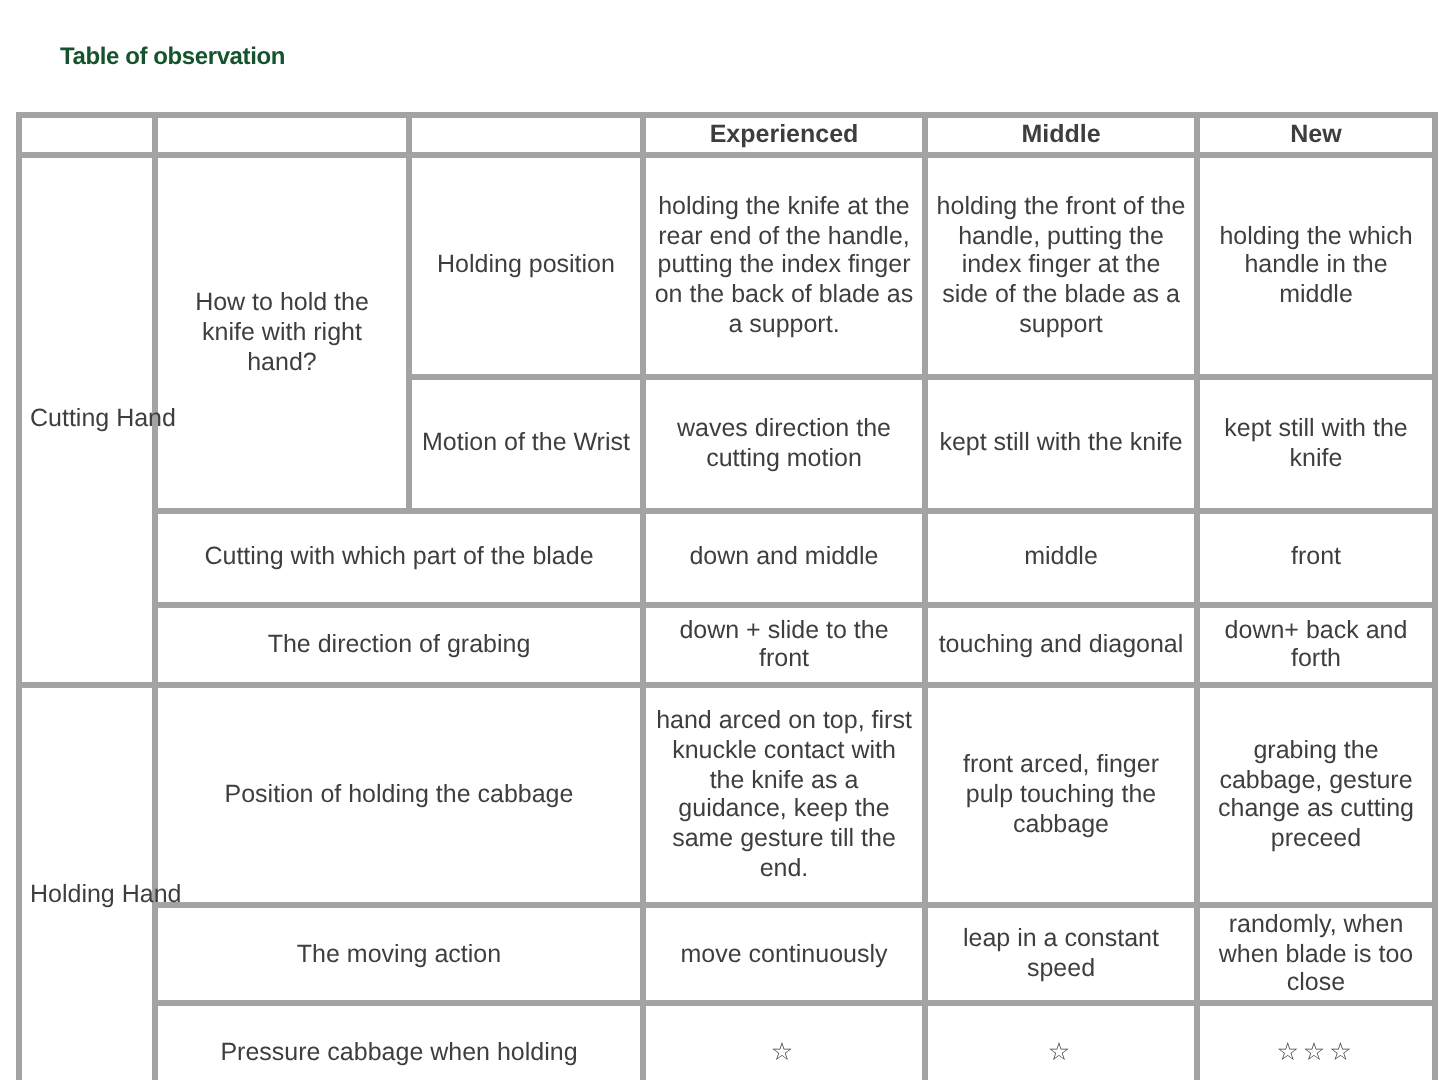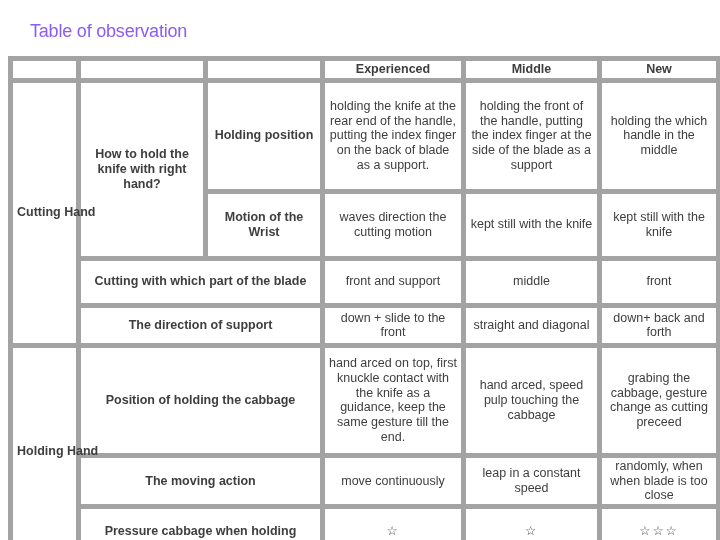--- a/index.html
+++ b/index.html
@@ -7,49 +7,49 @@
     width: 720px; height: 540px;
     background: #ffffff;
     font-family: "Liberation Sans", sans-serif;
     overflow: hidden;
   }
   .page { position: relative; width: 720px; height: 540px; background:#fff; }
 
   .page-title {
     position: absolute;
     left: 30px; top: 21px;
-    font-size: 18px;
-    font-weight: normal;
-    color: #8b5cf6;
+    font-size: 12px;
+    font-weight: bold;
+    color: #14532d;
     letter-spacing: -0.2px;
   }
 
   table.obs {
     position: absolute;
     left: 8px; top: 56px;
     width: 708px; height: 477px;
     border-collapse: collapse;
     table-layout: fixed;
   }
   table.obs td {
-    border: 5px solid #a3a3a3;
+    border: 3px solid #a3a3a3;
     text-align: center;
     vertical-align: middle;
     padding: 1px 4px;
     font-size: 12.5px;
     line-height: 1.18;
     color: #3e3e3e;
   }
   td.hdr {
     font-weight: bold;
     color: #141414;
     font-size: 12.5px;
   }
   td.lbl {
-    font-weight: bold;
+    font-weight: normal;
     color: #141414;
     font-size: 12.5px;
     line-height: 1.2;
   }
   td.stars {
     font-size: 15px;
     color: #5a5a5a;
     letter-spacing: 2px;
   }
 </style>
@@ -90,37 +90,37 @@
 
     <tr style="height:67px">
       <td class="lbl">Motion of the Wrist</td>
       <td>waves direction the cutting motion</td>
       <td>kept still with the knife</td>
       <td>kept still with the knife</td>
     </tr>
 
     <tr style="height:47px">
       <td class="lbl" colspan="2">Cutting with which part of the blade</td>
-      <td>front and support</td>
+      <td>down and middle</td>
       <td>middle</td>
       <td>front</td>
     </tr>
 
     <tr style="height:40px">
-      <td class="lbl" colspan="2">The direction of support</td>
+      <td class="lbl" colspan="2">The direction of grabing</td>
       <td>down + slide to the front</td>
-      <td>straight and diagonal</td>
+      <td>touching and diagonal</td>
       <td>down+ back and forth</td>
     </tr>
 
     <tr style="height:110px">
       <td class="lbl" rowspan="3">Holding&nbsp;Hand</td>
       <td class="lbl" colspan="2">Position of holding the cabbage</td>
       <td>hand arced on top, first knuckle contact with the knife as a guidance, keep the same gesture till the end.</td>
-      <td>hand arced, speed pulp touching the cabbage</td>
+      <td>front arced, finger pulp touching the cabbage</td>
       <td>grabing the cabbage, gesture change as cutting preceed</td>
     </tr>
 
     <tr style="height:46px">
       <td class="lbl" colspan="2">The moving action</td>
       <td>move continuously</td>
       <td>leap in a constant speed</td>
       <td>randomly, when when blade is too close</td>
     </tr>
 

